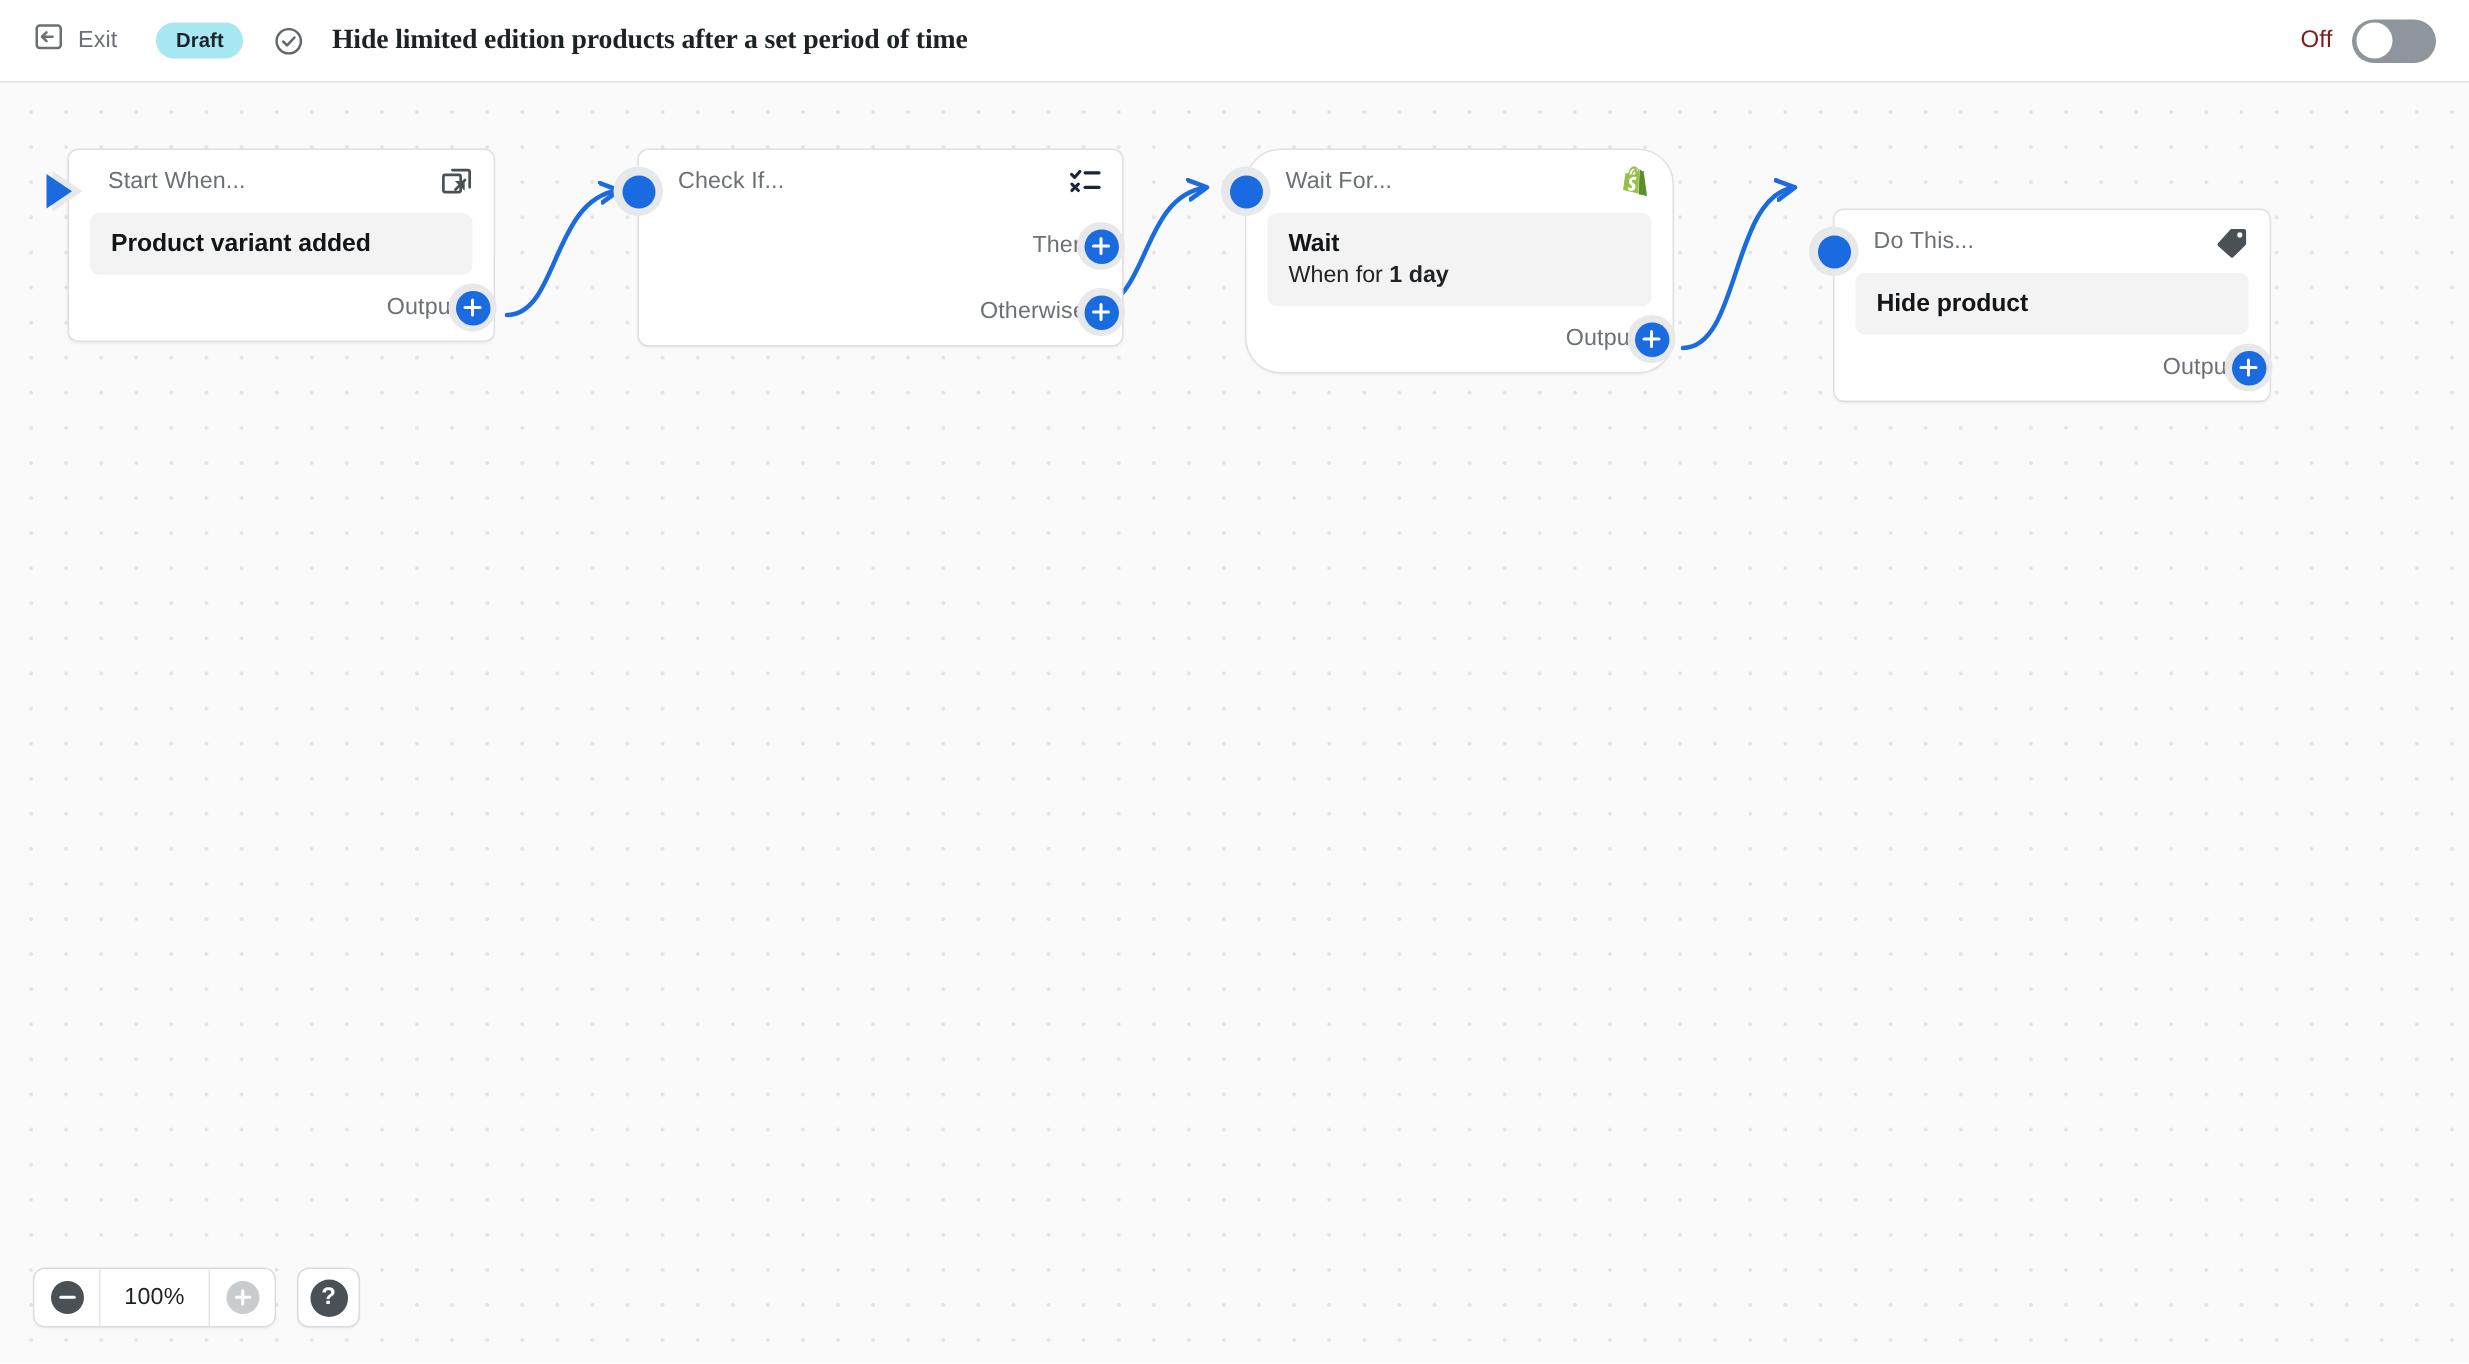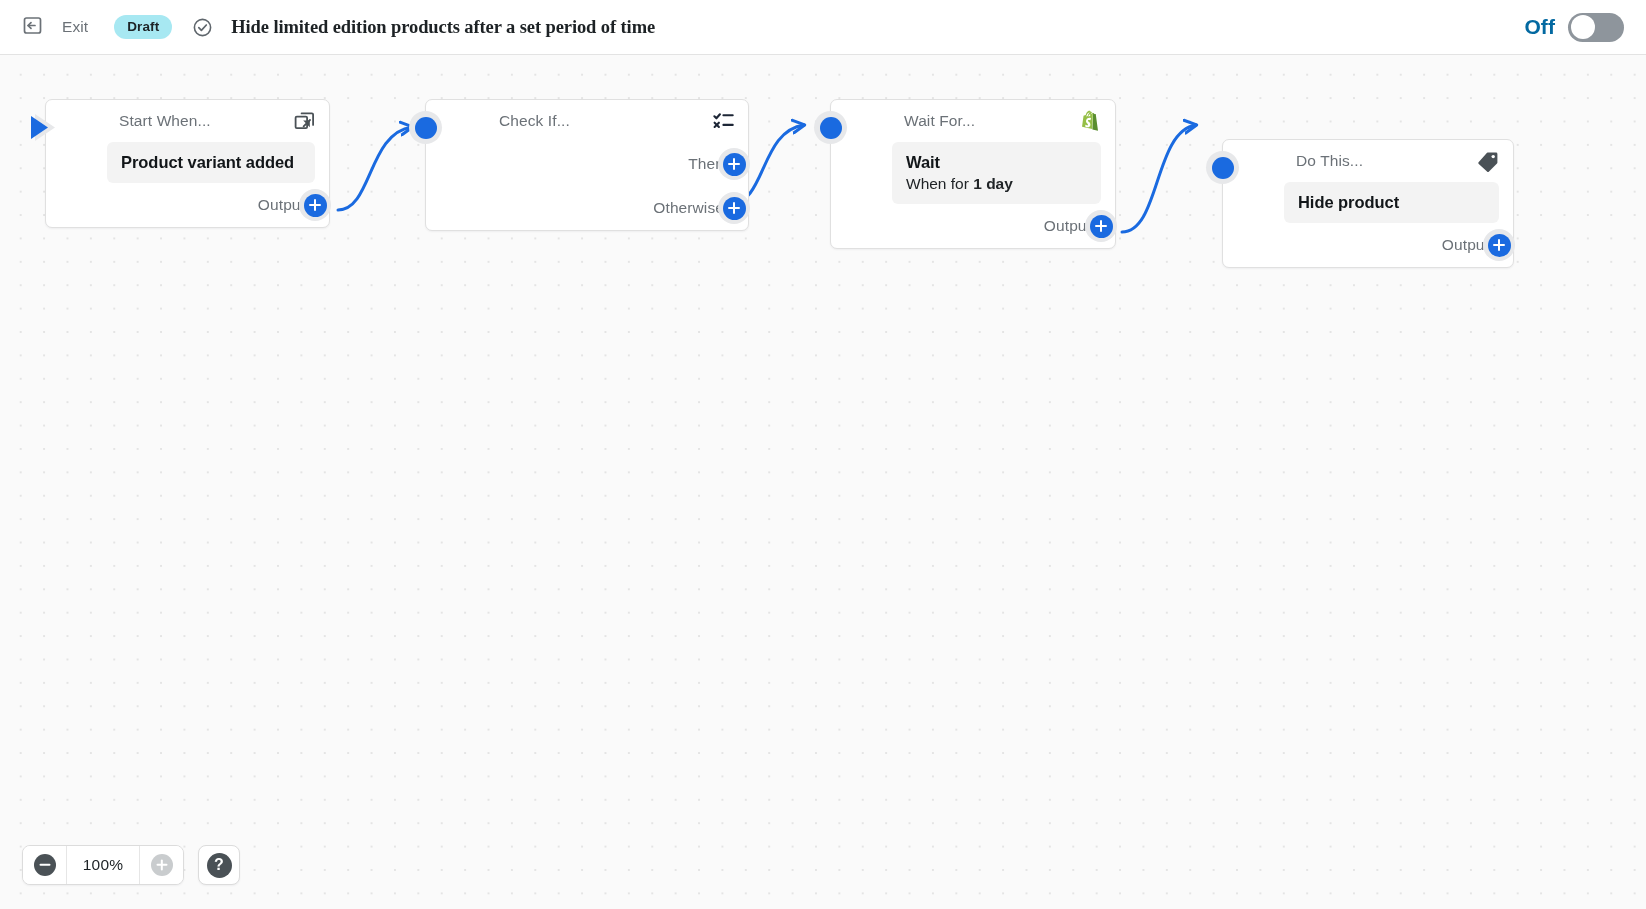--- a/index.html
+++ b/index.html
@@ -18,21 +18,21 @@
   .topbar {
     position: absolute; top: 0; left: 0;
     width: 1646px; height: 55px;
     background: #ffffff;
     border-bottom: 1px solid #e3e3e3;
     display: flex; align-items: center;
     z-index: 40;
   }
 
   .exit-btn {
-    display: flex; align-items: center; gap: 19px;
+    display: flex; align-items: center; gap: 9px;
     margin-left: 22px;
     cursor: pointer;
   }
   .exit-label {
     font-size: 15.5px;
     color: #6b7177;
     letter-spacing: .1px;
   }
 
   .badge-draft {
@@ -58,23 +58,23 @@
     white-space: nowrap;
     font-family: Liberation Serif, serif;
   }
 
   .topbar-right {
     margin-left: auto;
     margin-right: 22px;
     display: flex; align-items: center; gap: 13px;
   }
   .off-label {
-    font-size: 21px;
-    font-weight: 700;
-    color: #0369a1;
+    font-size: 16px;
+    font-weight: 400;
+    color: #7f1d1d;
     letter-spacing: .1px;
   }
   .toggle {
     width: 56px; height: 29px;
     background: #8e959c;
     border-radius: 15px;
     position: relative;
     cursor: pointer;
   }
   .toggle .knob {
@@ -101,21 +101,20 @@
   .edges { position: absolute; inset: 0; pointer-events: none; z-index: 5; }
 
   
   .node {
     position: absolute;
     background: #ffffff;
     border: 1px solid #e0e0e0;
     border-radius: 7px;
     box-shadow: 0 1px 2px rgba(16,24,40,.05);
     z-index: 10;
-    padding-left: 47px;
   }
 
   .node-head {
     height: 42px;
     display: flex;
     align-items: center;
     padding: 0 14px 0 26px;
   }
   .node-title {
     font-size: 15.5px;
@@ -394,21 +393,21 @@
         </div>
         <div class="out-row">
           <span class="out-label">Otherwise</span>
           <span class="plus-knob">
             <span class="inner"></span>
           </span>
         </div>
       </div>
     </div>
 
-    <div class="node" style="left:830px; top:44px; width:286px;">
+    <div class="node" style="left:830px; top:44px; width:286px;border-radius:24px;">
 
       <div class="in-dot">
         <span class="inner"></span>
       </div>
 
       <div class="node-head">
         <span class="node-title">Wait For...</span>
         <span class="node-head-icon">
           <svg width="21" height="23" viewBox="0 0 21 23" fill="none">
             <path d="M16.3 4.1c-.1 0-1.6.1-1.6.1s-1.1-1.1-1.2-1.2c-.1-.1-.3-.1-.4-.1l-.7 16.6 5.6 1.2-2.2-16.3c0-.2-.2-.3-.3-.3h-.1l-.1-.1s.6 0 1 0z" fill="#5a8e2f"></path>

